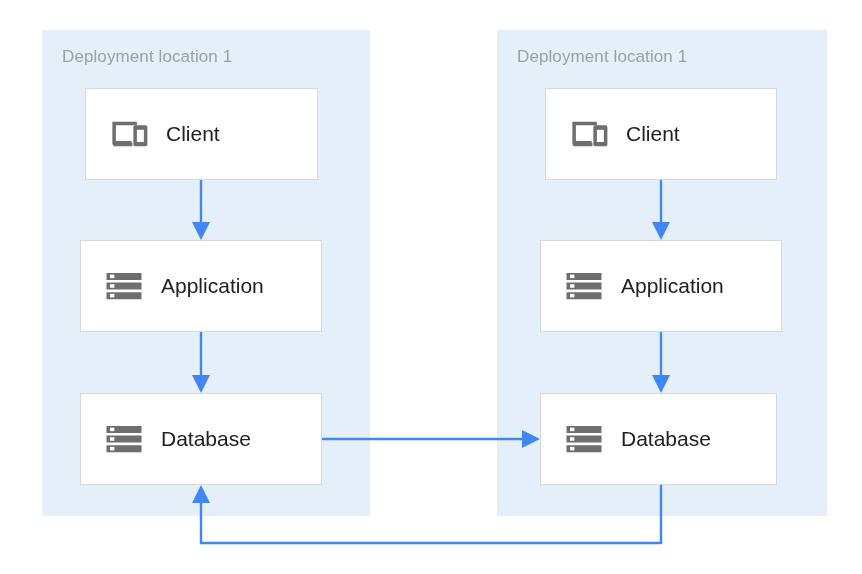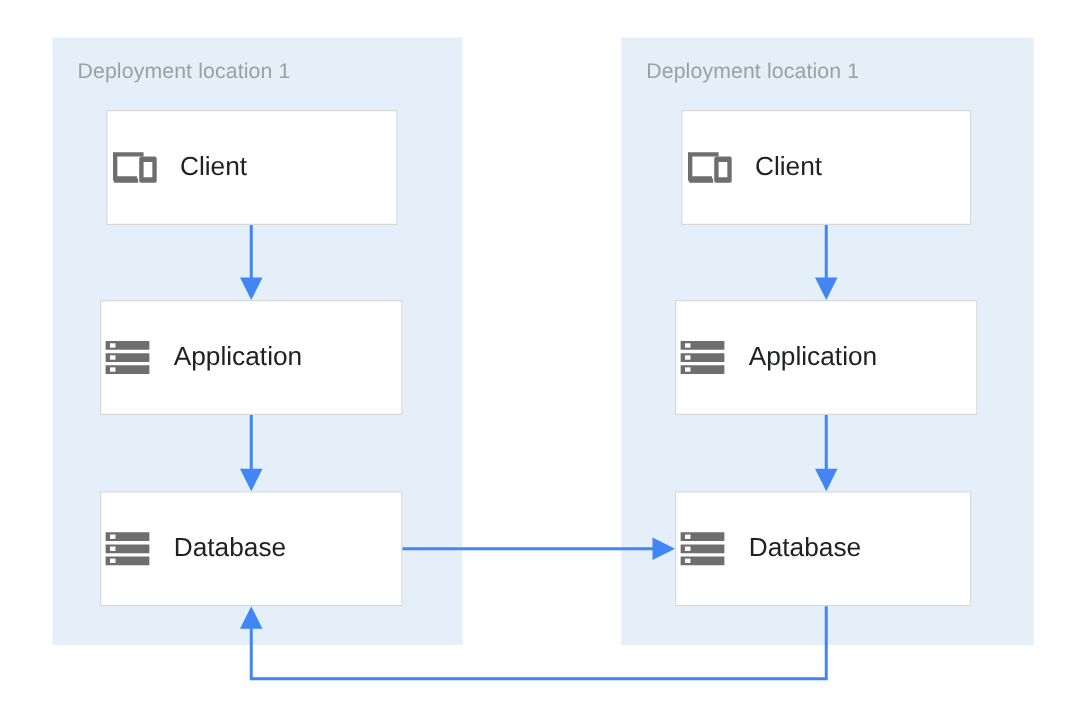--- a/index.html
+++ b/index.html
@@ -44,20 +44,21 @@
 
   
   .node-box {
     position: absolute;
     box-sizing: border-box;
     background: #ffffff;
     border: 1px solid #d6d9dc;
     display: flex;
     align-items: center;
     justify-content: flex-start;
+    padding-left: 22px;
     z-index: 3;
   }
   .node-icon {
     flex: 0 0 auto;
     width: 42px;
     height: 42px;
     display: block;
   }
   .node-label {
     margin-left: 16px;

